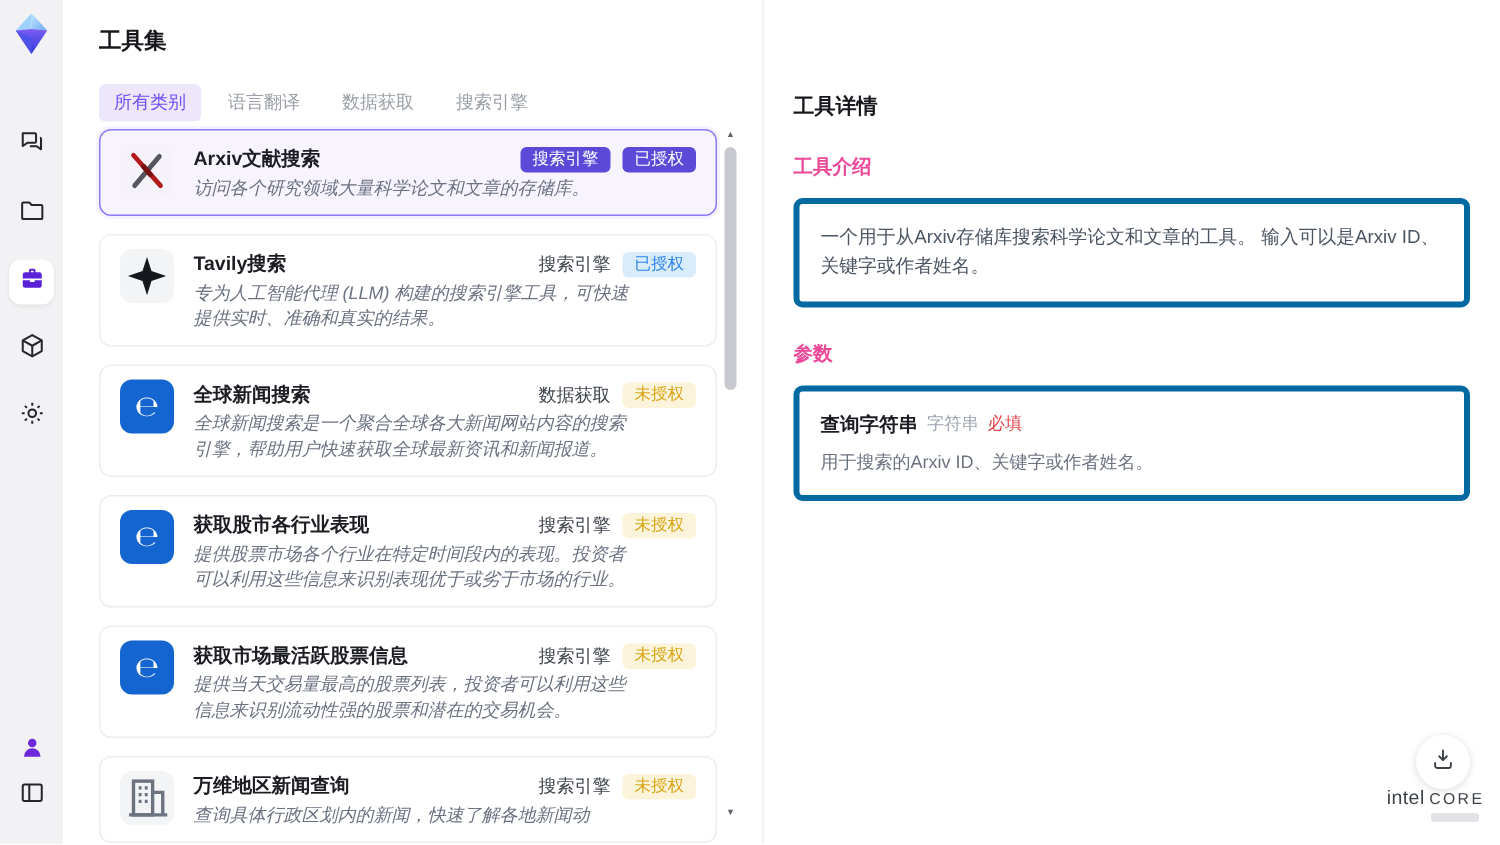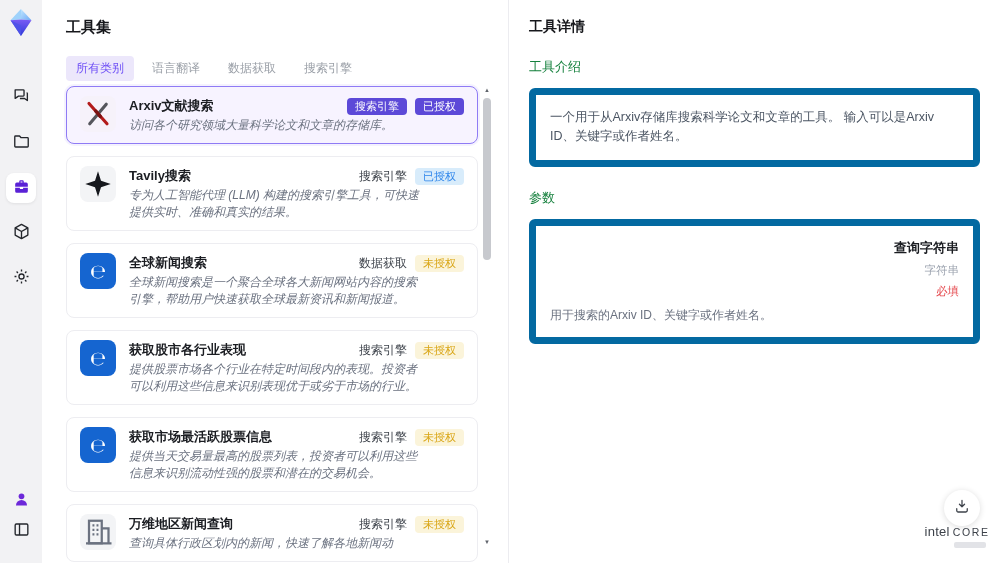--- a/index.html
+++ b/index.html
@@ -37,25 +37,25 @@
   .card-desc { font-size:12px; color:#6b7280; line-height:17px; margin-top:2px; max-width:295px;font-style:italic; }
 
   
   .scrollbar { position:absolute; left:482px; top:86px; width:10px; height:460px; }
   .sb-arrow { position:absolute; left:0; width:10px; font-size:6px; color:#60646c; text-align:center; line-height:8px; cursor:pointer; }
   .sb-up { top:0; } .sb-down { bottom:0; }
   .sb-thumb { position:absolute; left:1px; top:12px; width:8px; height:162px; background:#c7c9ce; border-radius:4px; cursor:pointer; }
 
   
   .detail { position:absolute; left:508px; top:0; width:492px; height:563px; background:#fff; border-left:1px solid #ececf0; padding:18px 20px; }
-  .detail-title { font-size:14px; font-weight:bold; color:#17181c; }
-  .section-title { font-size:13px; font-weight:normal; color:#15803d; margin-top:22px; }
-  .box { margin-top:12px; border:7px solid #0369a1; border-radius:6px; background:#fff; padding:13px 14px; }
+  .detail-title { font-size:14px; font-weight:bold; color:#17181c;margin-top:44px; }
+  .section-title { font-size:13px; font-weight:bold; color:#ec4899; margin-top:22px; }
+  .box { margin-top:12px; border:4px solid #0369a1; border-radius:6px; background:#fff; padding:13px 14px; }
   .intro-text { font-size:12.5px; color:#4b5563; line-height:1.55; }
-  .param-row { display:flex; align-items:flex-end; gap:6px;flex-direction:column; }
+  .param-row { display:flex; align-items:center; gap:6px; }
   .param-name { font-size:13px; font-weight:bold; color:#1b1d22; }
   .param-type { font-size:11.5px; color:#9ca3af; }
   .param-required { font-size:11.5px; color:#e5484d; }
   .param-desc { margin-top:8px; font-size:12px; color:#6b7280; }
 
   
   .fab { position:absolute; left:944px; top:490px; width:36px; height:36px; border-radius:50%; background:#fff; box-shadow:0 1px 6px rgba(0,0,0,.14); display:flex; align-items:center; justify-content:center; cursor:pointer; }
   .brand { position:absolute; left:924px; top:524px; width:66px; text-align:center; }
   .brand-line { display:flex; align-items:baseline; justify-content:center; gap:3px; color:#3d424a; }
   .brand-primary { font-size:13px; font-weight:normal; letter-spacing:.3px; }

